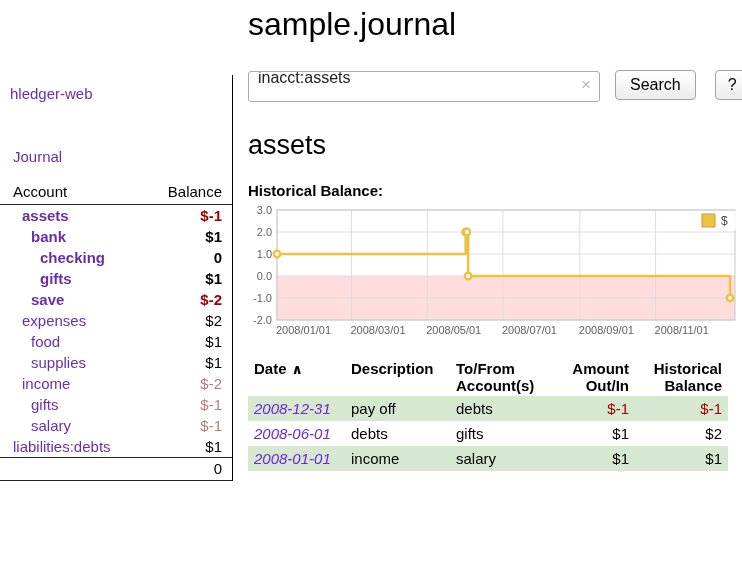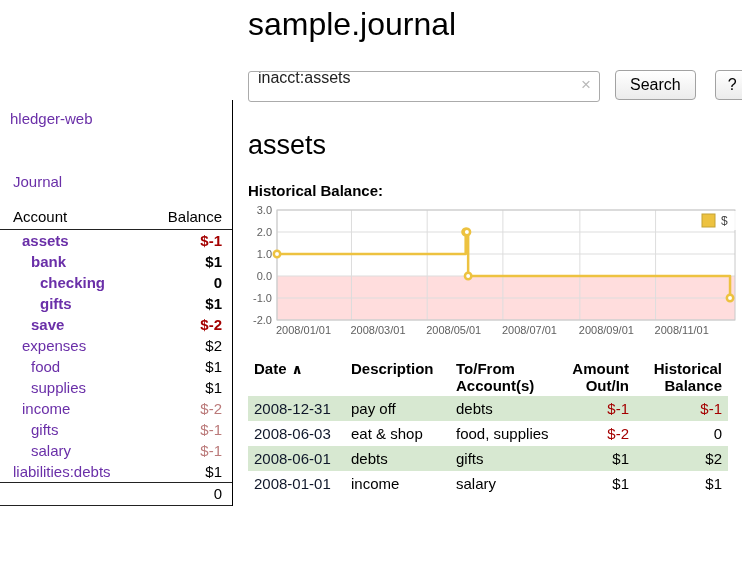--- a/index.html
+++ b/index.html
@@ -69,21 +69,21 @@
   .chart-label { font-weight: bold; font-size: 15px; margin: 21px 0 5px 0; }
   svg.chart { display: block; }
   svg.chart text { font-family: "Liberation Sans", "DejaVu Sans", sans-serif; }
 
   
   .register { border-collapse: collapse; table-layout: fixed; margin-top: 12px; font-size: 15px; }
   .register th { text-align: left; vertical-align: top; padding: 2px 6px; font-weight: bold; }
   .register th.r, .register td.r { text-align: right; }
   .register td { vertical-align: top; padding: 4px 6px; }
   .register tbody tr:nth-child(odd) { background: #d7e8d1; }
-  .date-link { color: #0f172a; }
+  .date-link { color: #6d28d9; font-style: italic; }
   .sort-caret { font-weight: bold; margin-left: 5px; font-size: 14px; }
 </style>
 </head>
 <body>
 
 <div class="layout">
 
   <div class="sidebar">
     <a class="app-title purple">hledger-web</a>
     <a class="journal-link purple">Journal</a>
@@ -227,27 +227,20 @@
       </thead>
       <tbody>
           <tr>
             <td class=""><a class="date-link">2008-12-31</a></td>
             <td class="">pay off</td>
             <td class="">debts</td>
             <td class="r red">$-1</td>
             <td class="r red">$-1</td>
           </tr>
           <tr>
-            <td class=""><a class="date-link">2008-06-03</a></td>
-            <td class="">eat &amp; shop</td>
-            <td class="">food, supplies</td>
-            <td class="r red">$-2</td>
-            <td class="r black">0</td>
-          </tr>
-          <tr>
             <td class=""><a class="date-link">2008-06-01</a></td>
             <td class="">debts</td>
             <td class="">gifts</td>
             <td class="r black">$1</td>
             <td class="r black">$2</td>
           </tr>
           <tr>
             <td class=""><a class="date-link">2008-01-01</a></td>
             <td class="">income</td>
             <td class="">salary</td>

